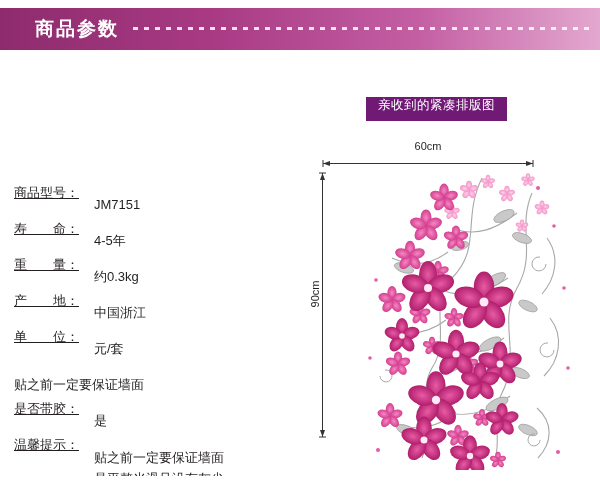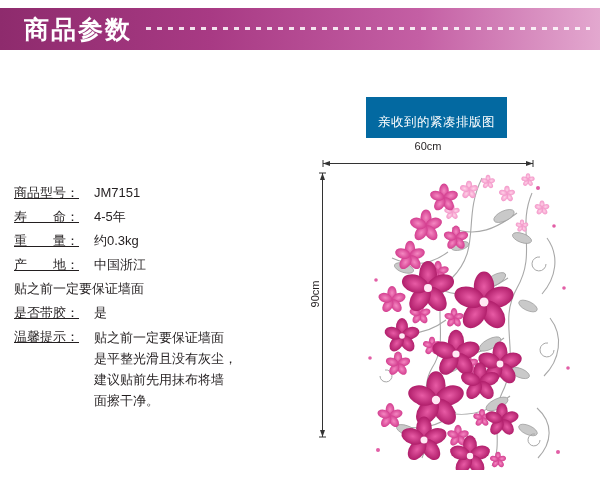--- a/index.html
+++ b/index.html
@@ -21,24 +21,24 @@
     left: 0;
     top: 8px;
     width: 600px;
     height: 42px;
     background: linear-gradient(90deg, #8e2b6d 0%, #a83a84 35%, #c45fa4 70%, #e3a8cf 100%);
     display: flex;
     align-items: center;
   }
   .header-title {
     color: #ffffff;
-    font-size: 25px;
+    font-size: 19px;
     font-weight: bold;
     letter-spacing: 2px;
-    margin-left: 24px;
+    margin-left: 35px;
     white-space: nowrap;
   }
   .header-dots {
     flex: 1;
     height: 12px;
     margin-left: 14px;
     margin-right: 10px;
     background-image: repeating-linear-gradient(90deg, rgba(255,255,255,0.85) 0px, rgba(255,255,255,0.85) 5px, rgba(255,255,255,0) 5px, rgba(255,255,255,0) 11px);
     background-position: 0 4px;
     background-repeat: repeat-x;
@@ -66,34 +66,35 @@
     white-space: nowrap;
     letter-spacing: 0px;
     text-decoration: underline;
   }
   .spec-label.wide {
     width: 80px;
   }
   .spec-value {
     flex: 1;
     white-space: pre-wrap;
+    margin-top: 12px;
   }
   .spec-row.note .spec-value {
     line-height: 21px;
   }
 
   
   .brown-tag {
     position: absolute;
     left: 366px;
     top: 97px;
-    background: #0369a1;
+    background: #701a75;
     color: #ffffff;
     font-size: 12.5px;
-    padding: 17px 12px 7px 12px;
+    padding: 0 12px 7px 12px;
     letter-spacing: 0.5px;
     white-space: nowrap;
   }
 
   
   .image-panel {
     position: absolute;
     left: 300px;
     top: 140px;
     width: 288px;
@@ -171,20 +172,24 @@
     <div class="spec-label">寿　　命：</div>
     <div class="spec-value">4-5年</div>
   </div>
   <div class="spec-row">
     <div class="spec-label">重　　量：</div>
     <div class="spec-value">约0.3kg</div>
   </div>
   <div class="spec-row">
     <div class="spec-label">产　　地：</div>
     <div class="spec-value">中国浙江</div>
+  </div>
+  <div class="spec-row">
+    <div class="spec-label">单　　位：</div>
+    <div class="spec-value">元/套</div>
   </div>
   <div class="spec-row">
     <div class="spec-value">贴之前一定要保证墙面</div>
   </div>
   <div class="spec-row">
     <div class="spec-label">是否带胶：</div>
     <div class="spec-value">是</div>
   </div>
   <div class="spec-row note">
     <div class="spec-label wide">温馨提示：</div>

